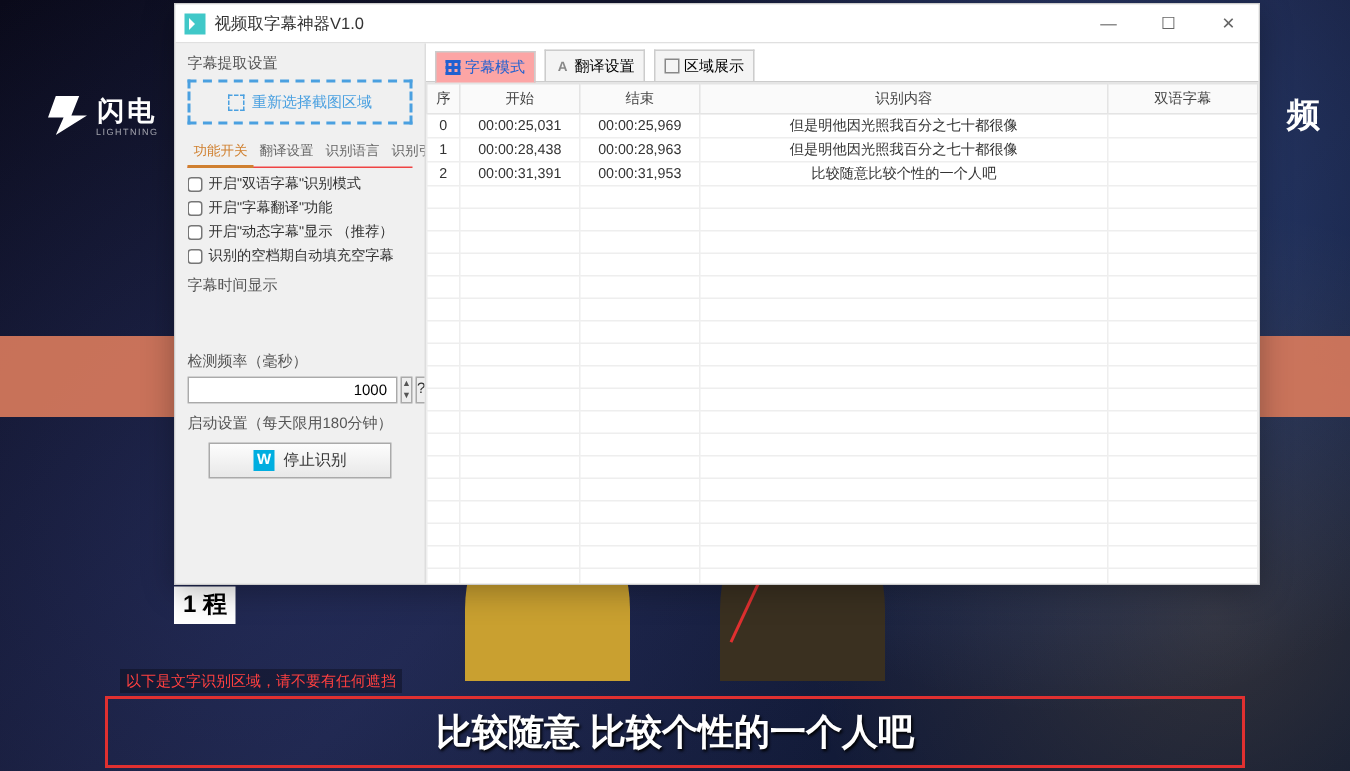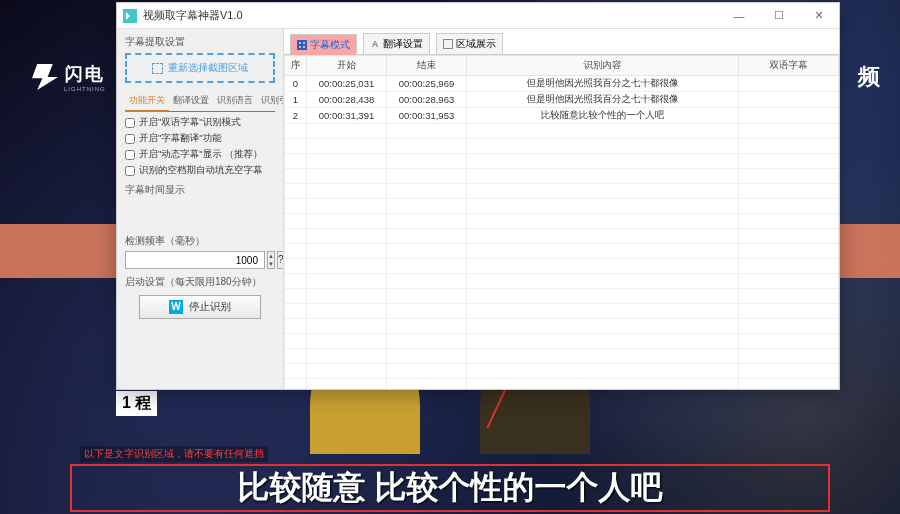--- a/index.html
+++ b/index.html
@@ -15,21 +15,21 @@
 .bg-logo-text { color: #fff; font-size: 18px; font-weight: bold; letter-spacing: 2px; }
 .bg-logo-sub { color: rgba(255,255,255,.6); font-size: 6px; letter-spacing: 1px; }
 .bg-right { position: absolute; right: 20px; top: 62px; color: #fff; font-size: 22px; font-weight: bold; }
 .figures { position: absolute; bottom: 60px; left: 50%; transform: translateX(-50%); width: 400px; height: 120px; }
 .figures::before, .figures::after { content: ""; position: absolute; bottom: 0; width: 110px; height: 120px; border-radius: 50% 50% 0 0 / 60% 60% 0 0; }
 .figures::before { left: 60px; background: linear-gradient(#2a2518 40%, #c9a030 40%); }
 .figures::after { right: 60px; background: linear-gradient(#1a1a1a 40%, #3a3020 40%); }
 .badge { position: absolute; bottom: 98px; left: 116px; background: #fff; color: #000; font-size: 16px; font-weight: bold; padding: 2px 6px; }
 .subtitle-bar { position: absolute; bottom: 0; left: 0; right: 0; height: 60px; display: flex; align-items: center; justify-content: center; }
 .subtitle-box { border: 2px solid #e03030; width: 760px; height: 48px; display: flex; align-items: center; justify-content: center; margin-top: 8px; }
-.subtitle-text { color: #fff; font-size: 32px; font-weight: bold; text-shadow: 1px 1px 2px #000; }
+.subtitle-text { color: #fff; font-size: 24px; font-weight: bold; text-shadow: 1px 1px 2px #000; }
 .subtitle-tip { position: absolute; bottom: 52px; left: 80px; color: #ff4040; font-size: 10px; background: rgba(0,0,0,.3); padding: 1px 4px; }
 .red-arrow { position: absolute; left: 630px; top: 120px; width: 2px; height: 340px; background: #e03030; transform-origin: top; transform: rotate(25deg); }
 .red-arrow::after { content: ""; position: absolute; top: -4px; left: -5px; border: 6px solid transparent; border-bottom-color: #e03030; }
 
 .banner { position: absolute; left: 0; right: 0; top: 224px; height: 54px; background: rgba(216,122,92,.92); display: flex; align-items: center; justify-content: center; }
 .banner-text { color: #fff; font-size: 26px; font-weight: bold; letter-spacing: 1px; }
 
 .win { position: absolute; left: 116px; top: 2px; width: 724px; height: 388px; background: #f0f0f0; border: 1px solid #ccc; box-shadow: 0 4px 20px rgba(0,0,0,.3); display: flex; flex-direction: column; }
 .titlebar { height: 26px; background: #fff; display: flex; align-items: center; padding-left: 6px; border-bottom: 1px solid #e0e0e0; }
 .titlebar-icon { width: 14px; height: 14px; background: #40c8c8; position: relative; }

